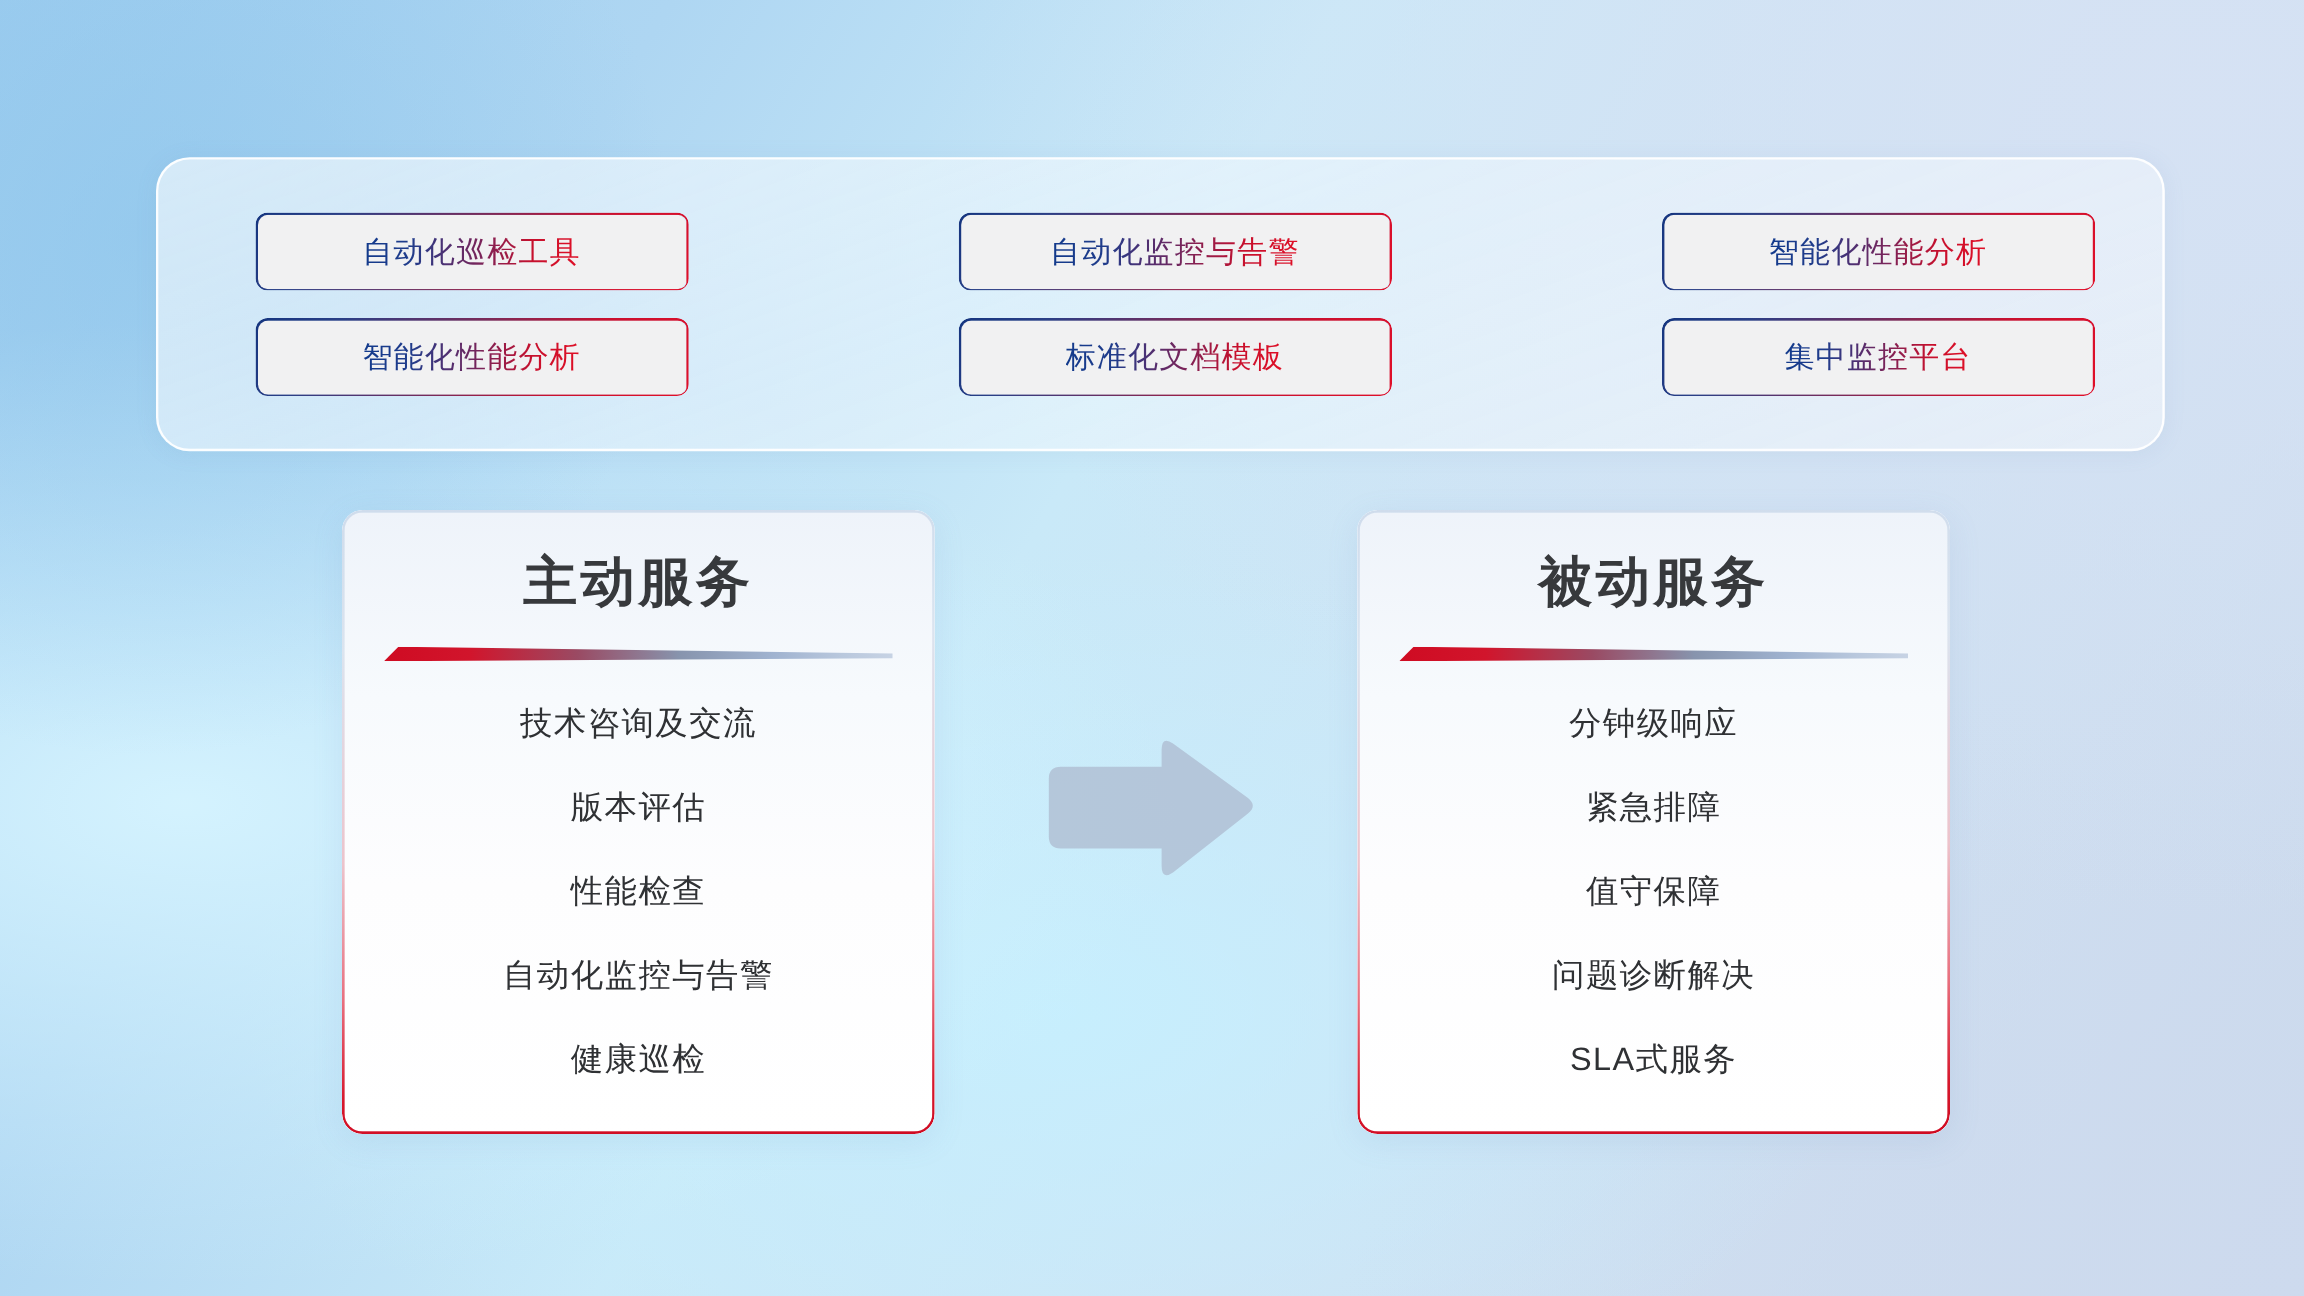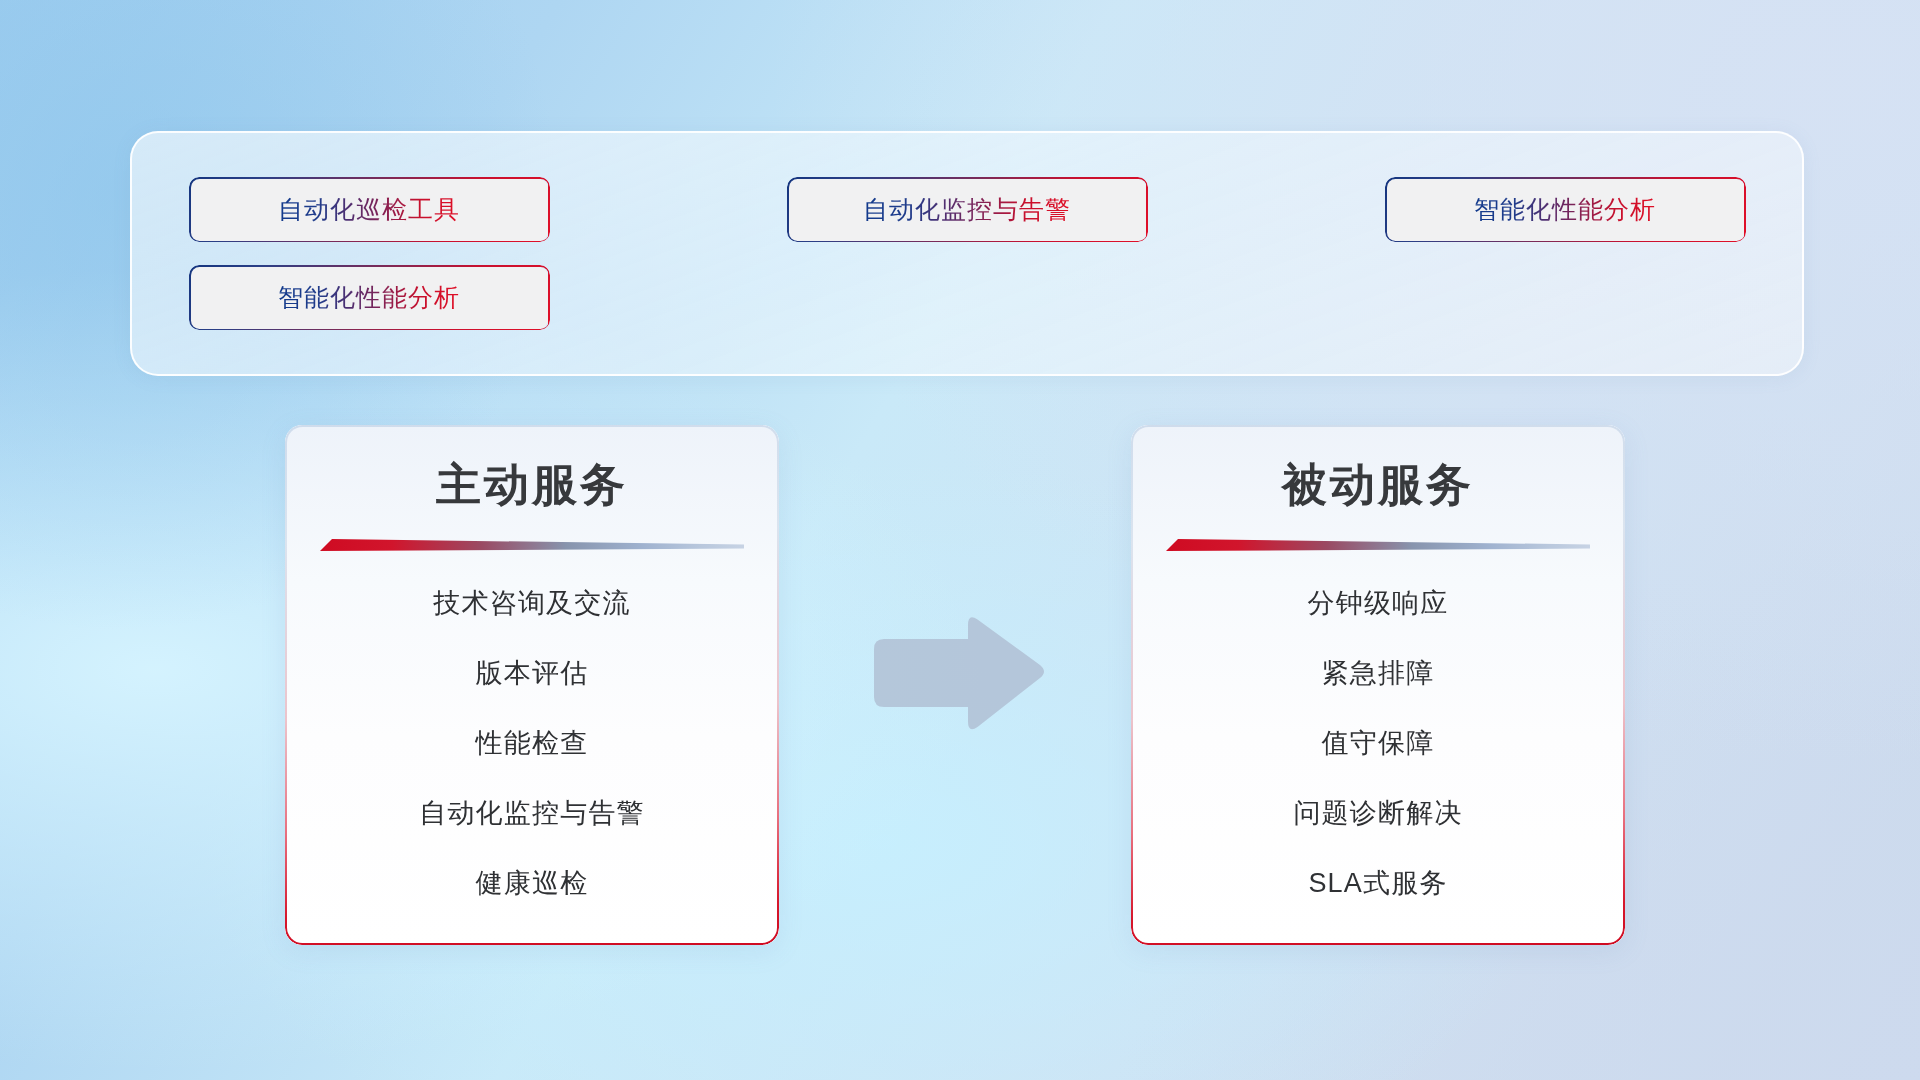--- a/index.html
+++ b/index.html
@@ -29,20 +29,21 @@
     box-shadow:0 2px 18px rgba(110,150,190,.10);
     display:flex;flex-direction:column;justify-content:center;
     padding:0 58px;box-sizing:border-box;gap:26px;
   }
   .pill-row{display:flex;justify-content:space-between;}
   .pill{
     position:relative;width:358px;height:62px;border-radius:9px;
     background:#f1f1f2;
     display:flex;align-items:center;justify-content:center;
     box-sizing:border-box;
+    margin-left:24px;
   }
   .pill:before{
     content:"";position:absolute;inset:-1.5px;border-radius:10px;padding:1.5px;
     background:linear-gradient(125deg,#15357f 0%,#2b3f86 18%,#7b2a58 48%,#c9102f 72%,#e10f28 100%);
     -webkit-mask:linear-gradient(#fff 0 0) content-box,linear-gradient(#fff 0 0);
     -webkit-mask-composite:xor;mask-composite:exclude;
     pointer-events:none;
   }
   .pill-text{
     position:relative;font-size:25px;font-weight:400;letter-spacing:1px;
@@ -105,20 +106,26 @@
     </div>
     <div class="pill">
       <span class="pill-text">智能化性能分析</span>
     </div>
   </div>
 
   <div class="pill-row">
     <div class="pill">
       <span class="pill-text">智能化性能分析</span>
     </div>
+    <div class="pill">
+      <span class="pill-text">标准化文档模板</span>
+    </div>
+    <div class="pill">
+      <span class="pill-text">集中监控平台</span>
+    </div>
   </div>
 
 </div>
 
 <div class="card" id="card-active">
   <div class="card-inner">
     <div class="card-title">主动服务</div>
     <div class="divider-wrap">
       <div class="divider"></div>
     </div>

